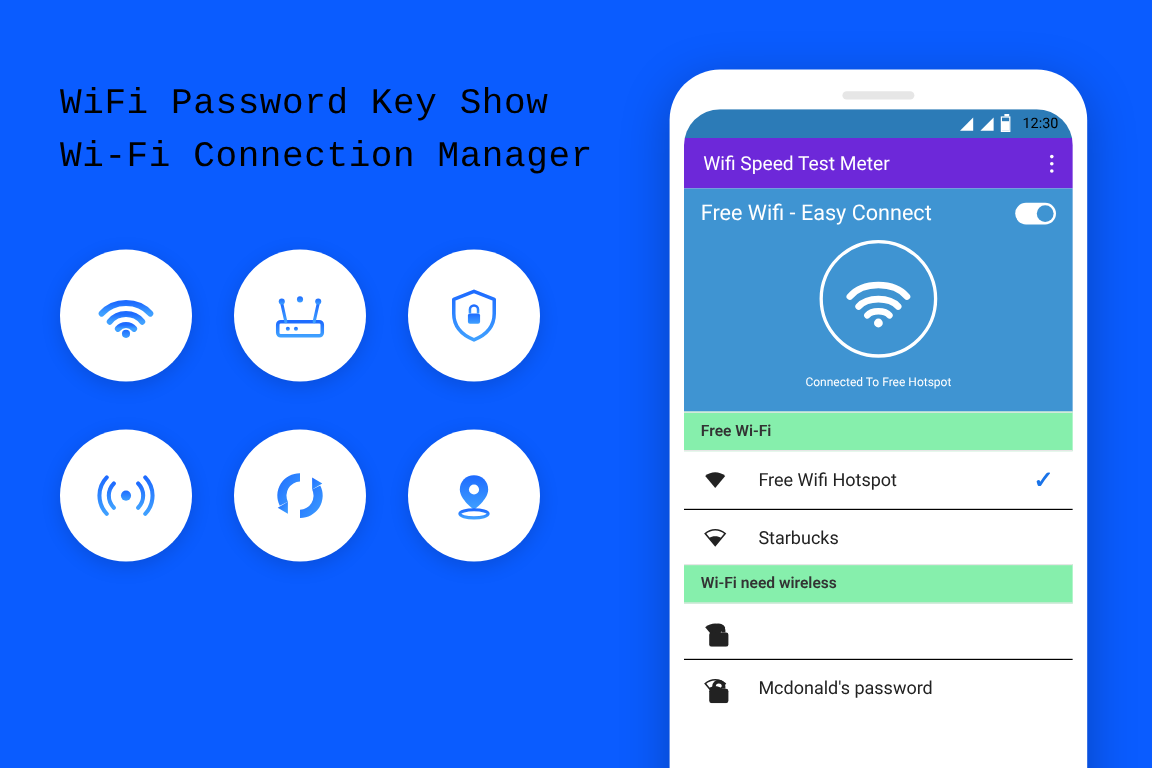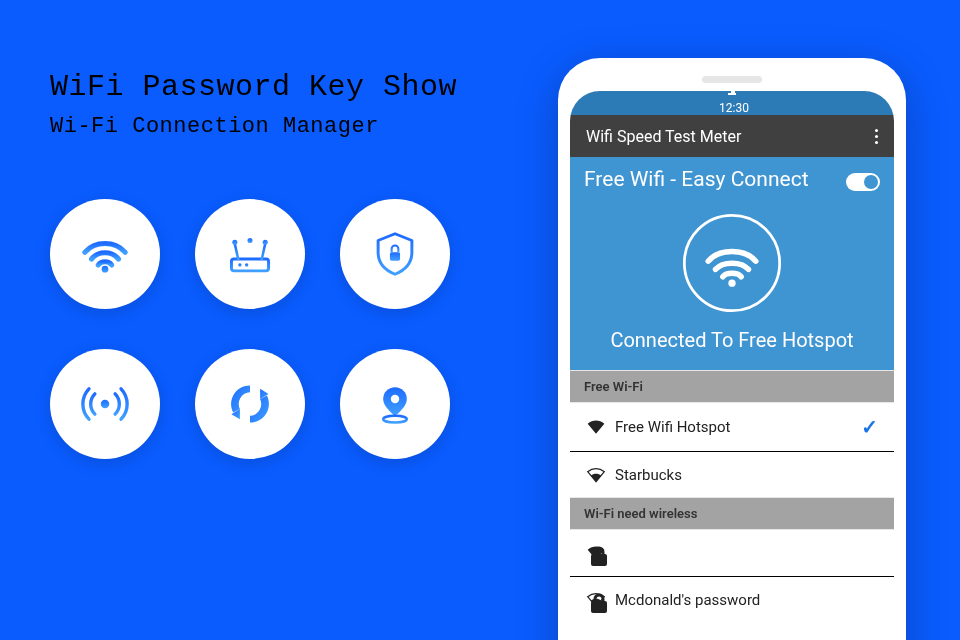--- a/index.html
+++ b/index.html
@@ -17,21 +17,21 @@
     color: #000000;
     font-family: Liberation Mono, monospace;
   }
   .headline-1 {
     font-size: 30px;
     font-weight: 500;
     margin-bottom: 10px;
     letter-spacing: .5px;
   }
   .headline-2 {
-    font-size: 22px;
+    font-size: 30px;
     font-weight: 500;
     letter-spacing: .5px;
   }
   .icon-grid {
     margin-top: 60px;
     display: grid;
     grid-template-columns: repeat(3, 110px);
     grid-template-rows: repeat(2, 110px);
     gap: 40px 35px;
   }
@@ -66,28 +66,27 @@
   }
   .speaker {
     width: 60px; height: 7px;
     background: #e6e6e6;
     border-radius: 4px;
     margin: 6px auto 8px;
   }
   .statusbar {
     background: #2c7bb7;
     height: 24px;
-    color: #ffffff;
+    color: #000000;
     display: flex;
     align-items: center;
     justify-content: flex-end;
     font-size: 12px;
     padding: 0 12px;
     gap: 6px;
-    flex-direction: column;
   }
   .statusbar .time { margin-left: 4px; }
   .status-icon-tri {
     width: 0; height: 0;
     border-style: solid;
     border-width: 0 0 11px 11px;
     border-color: transparent transparent #fff transparent;
   }
   .status-icon-bat {
     width: 8px; height: 13px;
@@ -95,21 +94,21 @@
   }
   .status-icon-bat::before {
     content: ""; position: absolute; top: -3px; left: 2px;
     width: 4px; height: 2px; background: #fff;
   }
   .status-icon-bat::after {
     content: ""; position: absolute; bottom: 0; left: 0;
     width: 100%; height: 70%; background: #fff;
   }
   .appbar {
-    background: #404040;
+    background: #6d28d9;
     height: 42px;
     display: flex;
     align-items: center;
     padding: 0 16px;
     color: #fff;
     font-size: 16px;
     justify-content: space-between;
   }
   .appbar-dots {
     display: flex; flex-direction: column; gap: 3px;
@@ -119,24 +118,24 @@
     width: 3px; height: 3px; background: #fff; border-radius: 50%;
   }
   .hero {
     background: #3f94d2;
     color: #fff;
     padding: 10px 14px 18px;
     text-align: center;
   }
   .hero-top {
     display: flex;
-    align-items: flex-end;
+    align-items: center;
     justify-content: space-between;
-    font-size: 21px;
-    margin-bottom: 17px;
+    font-size: 18px;
+    margin-bottom: 6px;
   }
   .toggle {
     width: 34px; height: 18px;
     background: #fff;
     border-radius: 10px;
     position: relative;
     cursor: pointer;
   }
   .toggle::after {
     content: "";
@@ -144,36 +143,36 @@
     right: 2px; top: 2px;
     width: 14px; height: 14px;
     background: #3f94d2;
     border-radius: 50%;
   }
   .hero-ring {
     width: 110px; height: 110px;
     margin: 6px auto 10px;
     display: flex; align-items: center; justify-content: center;
   }
-  .hero-status { font-size: 20px; }
+  .hero-status { font-size: 10px; }
 
   .section-header {
-    background: #a3a3a3;
+    background: #86efac;
     color: #333;
     font-size: 13px;
     font-weight: 600;
     padding: 8px 14px;
     border-bottom: 1px solid #e6e6e6;
     border-top: 1px solid #e6e6e6;
   }
   .wifi-row {
     display: flex;
     align-items: center;
     padding: 12px 16px;
-    gap: 9px;
+    gap: 26px;
     font-size: 15px;
     color: #222;
     cursor: pointer;
     min-height: 46px;
   }
   .wifi-row + .wifi-row { border-top: 1px solid #000000; }
   .wifi-name { flex: 1; }
   .check { color: #1a73e8; font-size: 20px; font-weight: bold; }
   .wifi-sig svg { width: 20px; height: 20px; display: block; }
   .lockbadge {

